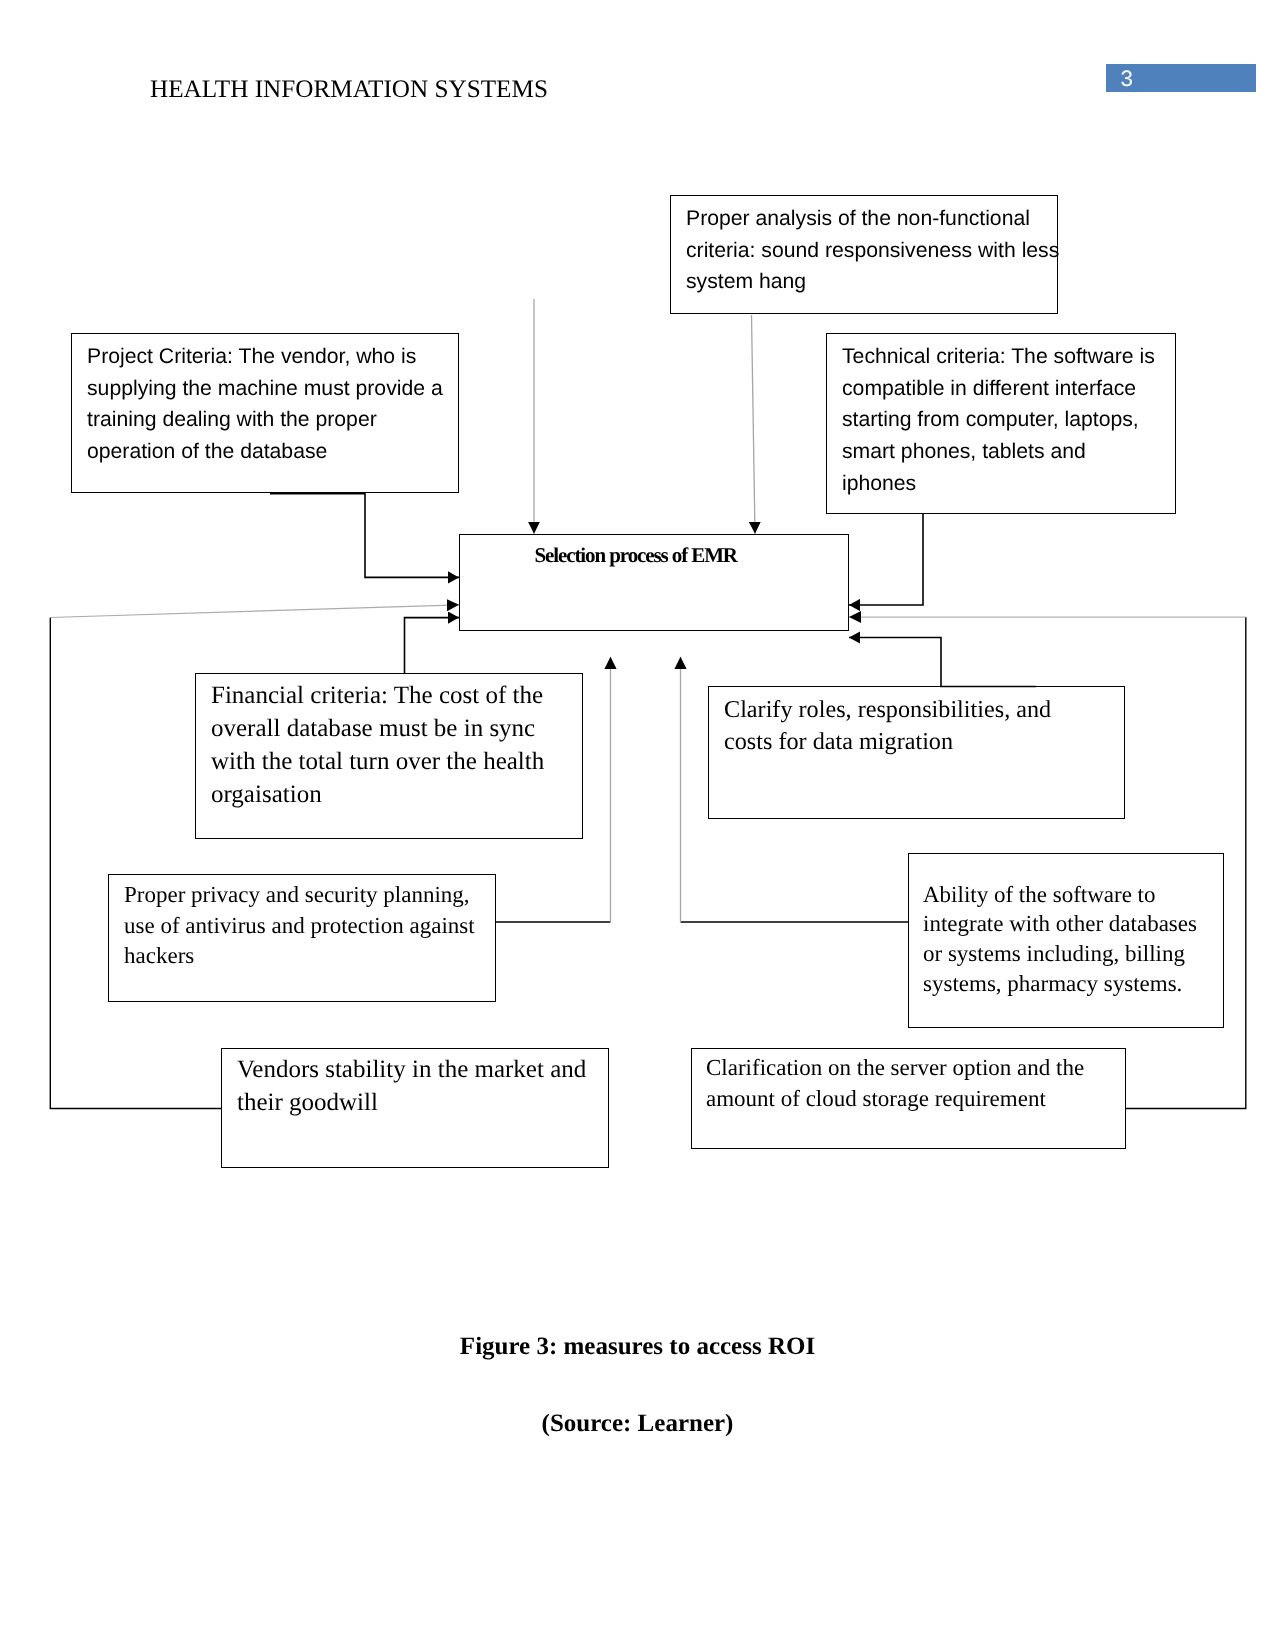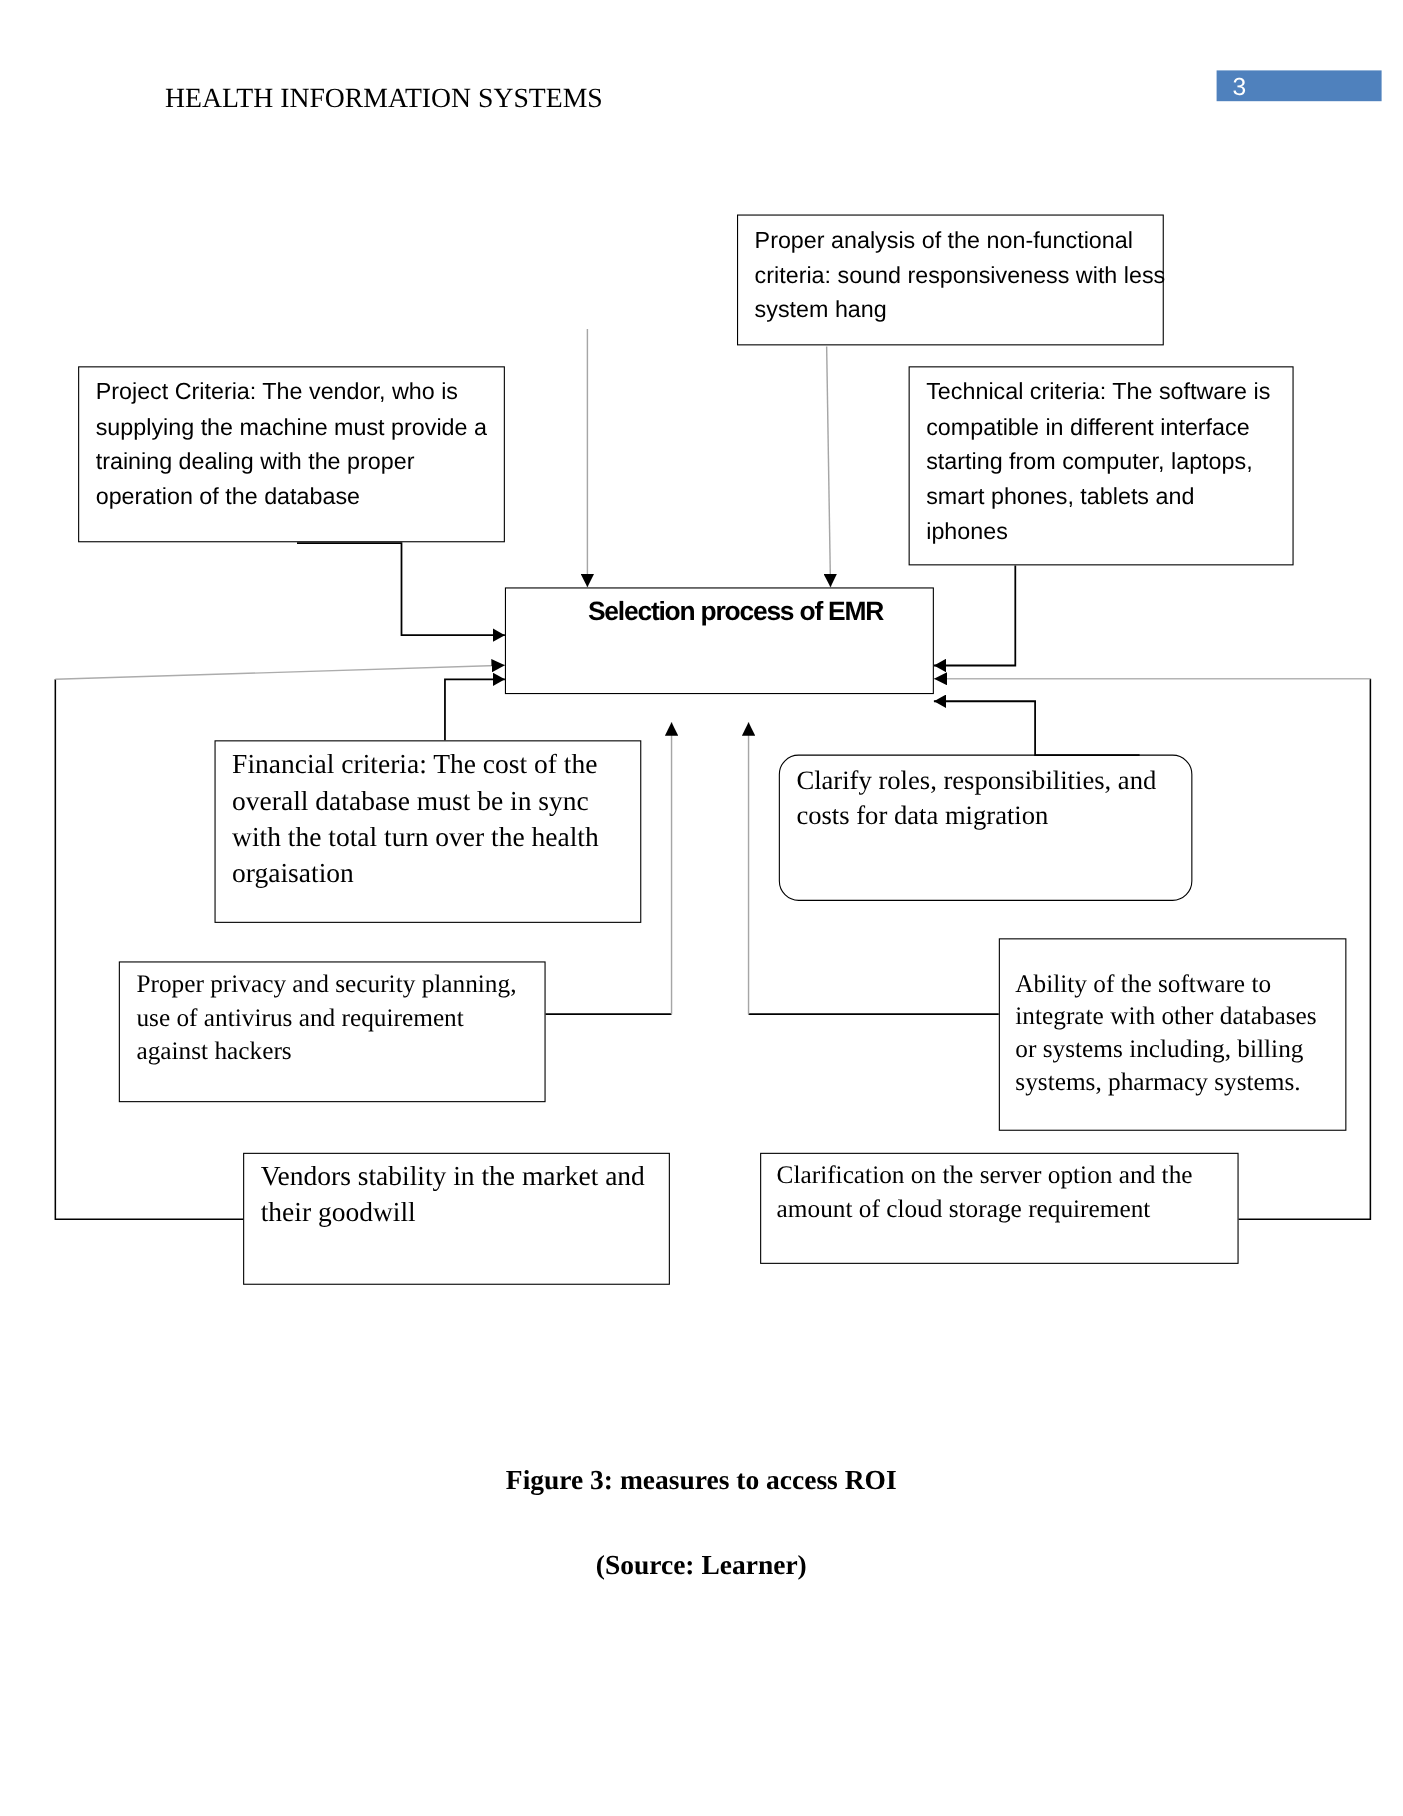--- a/index.html
+++ b/index.html
@@ -10,22 +10,22 @@
   .page{position:absolute;left:0;top:0;width:1275px;height:1651px;}
   #hdr-title{position:absolute;left:150px;top:77px;font-size:25.2px;line-height:1;
              white-space:nowrap;font-family:"Liberation Serif",serif;}
   #page-badge{position:absolute;left:1106px;top:63.6px;width:150px;height:28px;}
   #page-num{position:absolute;left:1120.5px;top:68.0px;font-size:22.4px;color:#ffffff;
             font-family:"Liberation Sans",sans-serif;line-height:1;}
   svg.dgm{position:absolute;left:0;top:0;width:1275px;height:1651px;}
   .nbox{position:absolute;box-sizing:border-box;border:1.5px solid #000;}
   .nbox .tx{position:absolute;}
   #center-box{position:absolute;box-sizing:border-box;border:1.6px solid #000;}
-  #center-label{position:absolute;font-family:Liberation Sans, sans-serif;
-                font-weight:bold;font-size:24px;letter-spacing:-1.1px;
+  #center-label{position:absolute;font-family:Liberation Serif, serif;
+                font-weight:bold;font-size:21px;letter-spacing:-1.1px;
                 line-height:1;white-space:nowrap;}
   #fig-caption,#fig-source{position:absolute;left:0;width:1275px;text-align:center;
                font-size:25px;font-weight:bold;font-family:Liberation Serif, serif;
                line-height:1;}
   #fig-caption{top:1334px;}
   #fig-source{top:1411px;}
 </style>
 </head>
 <body>
 
@@ -75,25 +75,25 @@
   </div>
   <div class="nbox" style="left:71px;top:333px;width:388px;height:160px;">
     <div class="tx" style="left:15px;top:7px;width:367px;font-family:'Liberation Sans',sans-serif;font-size:21.2px;line-height:31.5px;">Project Criteria: The vendor, who is supplying the machine must provide a training dealing with the proper operation of the database</div>
   </div>
   <div class="nbox" style="left:826px;top:333px;width:350px;height:181px;">
     <div class="tx" style="left:15px;top:7px;width:318px;font-family:'Liberation Sans',sans-serif;font-size:21.2px;line-height:31.7px;">Technical criteria: The software is compatible in different interface starting from computer, laptops, smart phones, tablets and iphones</div>
   </div>
   <div class="nbox" style="left:195px;top:673px;width:388px;height:166px;">
     <div class="tx" style="left:15px;top:5.2px;width:367px;font-family:'Liberation Serif',serif;font-size:25.0px;line-height:33.0px;">Financial criteria: The cost of the overall database must be in sync with the total turn over the health orgaisation</div>
   </div>
-  <div class="nbox" style="left:708px;top:686px;width:376px;height:133px;border-radius:18px;">
+  <div class="nbox" style="left:708px;top:686px;width:417px;height:133px;">
     <div class="tx" style="left:15px;top:6.6px;width:367px;font-family:'Liberation Serif',serif;font-size:24.2px;line-height:32.7px;">Clarify roles, responsibilities, and costs for data migration</div>
   </div>
   <div class="nbox" style="left:108px;top:874px;width:388px;height:128px;">
-    <div class="tx" style="left:15px;top:4.6px;width:367px;font-family:'Liberation Serif',serif;font-size:23.0px;line-height:30.9px;">Proper privacy and security planning, use of antivirus and requirement against hackers</div>
+    <div class="tx" style="left:15px;top:4.6px;width:367px;font-family:'Liberation Serif',serif;font-size:23.0px;line-height:30.9px;">Proper privacy and security planning, use of antivirus and protection against hackers</div>
   </div>
   <div class="nbox" style="left:908px;top:853px;width:316px;height:175px;">
     <div class="tx" style="left:14px;top:5.5px;width:296px;font-family:'Liberation Serif',serif;font-size:23.0px;line-height:29.7px;margin-top:20px;">Ability of the software to integrate with other databases or systems including, billing systems, pharmacy systems.</div>
   </div>
   <div class="nbox" style="left:221px;top:1048px;width:388px;height:120px;">
     <div class="tx" style="left:15px;top:5.0px;width:367px;font-family:'Liberation Serif',serif;font-size:25.0px;line-height:32.7px;">Vendors stability in the market and their goodwill</div>
   </div>
   <div class="nbox" style="left:691px;top:1048px;width:435px;height:101px;">
     <div class="tx" style="left:14px;top:4.1px;width:415px;font-family:'Liberation Serif',serif;font-size:23.0px;line-height:30.7px;">Clarification on the server option and the amount of cloud storage requirement</div>
   </div>

